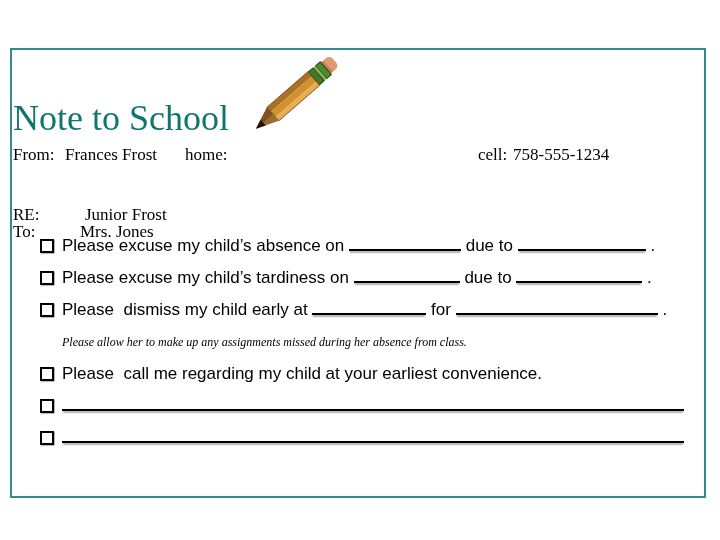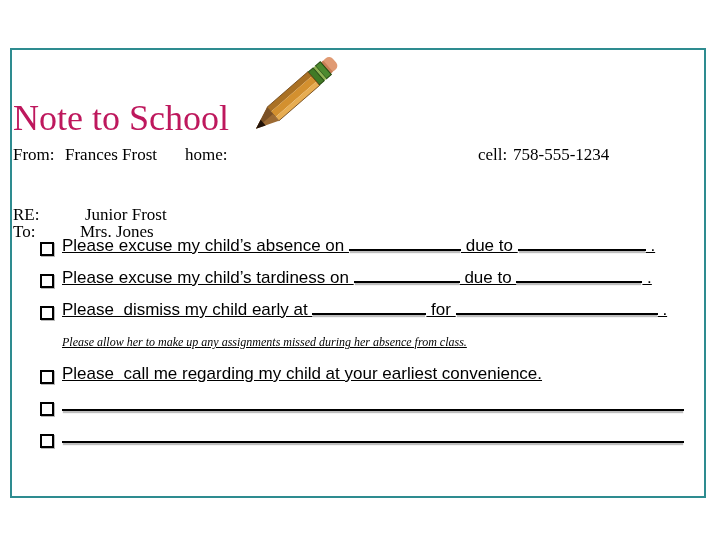--- a/index.html
+++ b/index.html
@@ -13,31 +13,31 @@
 
   .frame {
     position:absolute; left:10px; top:48px; width:696px; height:450px;
     border:2px solid #2e8c90; background:#ffffff; box-sizing:border-box;
   }
 
   .pencil-svg { position:absolute; left:240px; top:42px; width:110px; height:110px; }
 
   .title {
     position:absolute; left:13px; top:99px; margin:0;
-    font-size:36px; font-weight:400; line-height:38px; color:#be185d;
+    font-size:36px; font-weight:400; line-height:38px; color:#0f766e;
   }
 
   .hrow { position:absolute; left:0; width:700px; height:20px; font-size:17px; line-height:20px; }
   .hrow span { position:absolute; top:0; white-space:pre; }
   .row-from { top:145px; }
   .row-to   { top:175px;margin-top:47px; }
   .row-re   { top:205px;text-decoration:underline; }
 
   .checklist { position:absolute; left:40px; top:236px; width:668px; }
-  .check-row { display:flex; align-items:flex-end; height:20px; margin-bottom:12px; font-size:17px;text-decoration:underline; }
+  .check-row { display:flex; align-items:flex-start; height:20px; margin-bottom:12px; font-size:17px; }
   .check-row.no-box { padding-left:22px; }
   .checkbox {
     width:10px; height:10px; border:2px solid #000; background:#fff;
     margin:3px 8px 0 0; flex:0 0 auto;
     box-shadow:1px 1px 0 rgba(0,0,0,.28);
   }
   .segs { white-space:pre; line-height:20px; }
   .segs.italic { font-style:italic; font-size:12px; }
   .seg-text { white-space:pre; }
   .blank {

